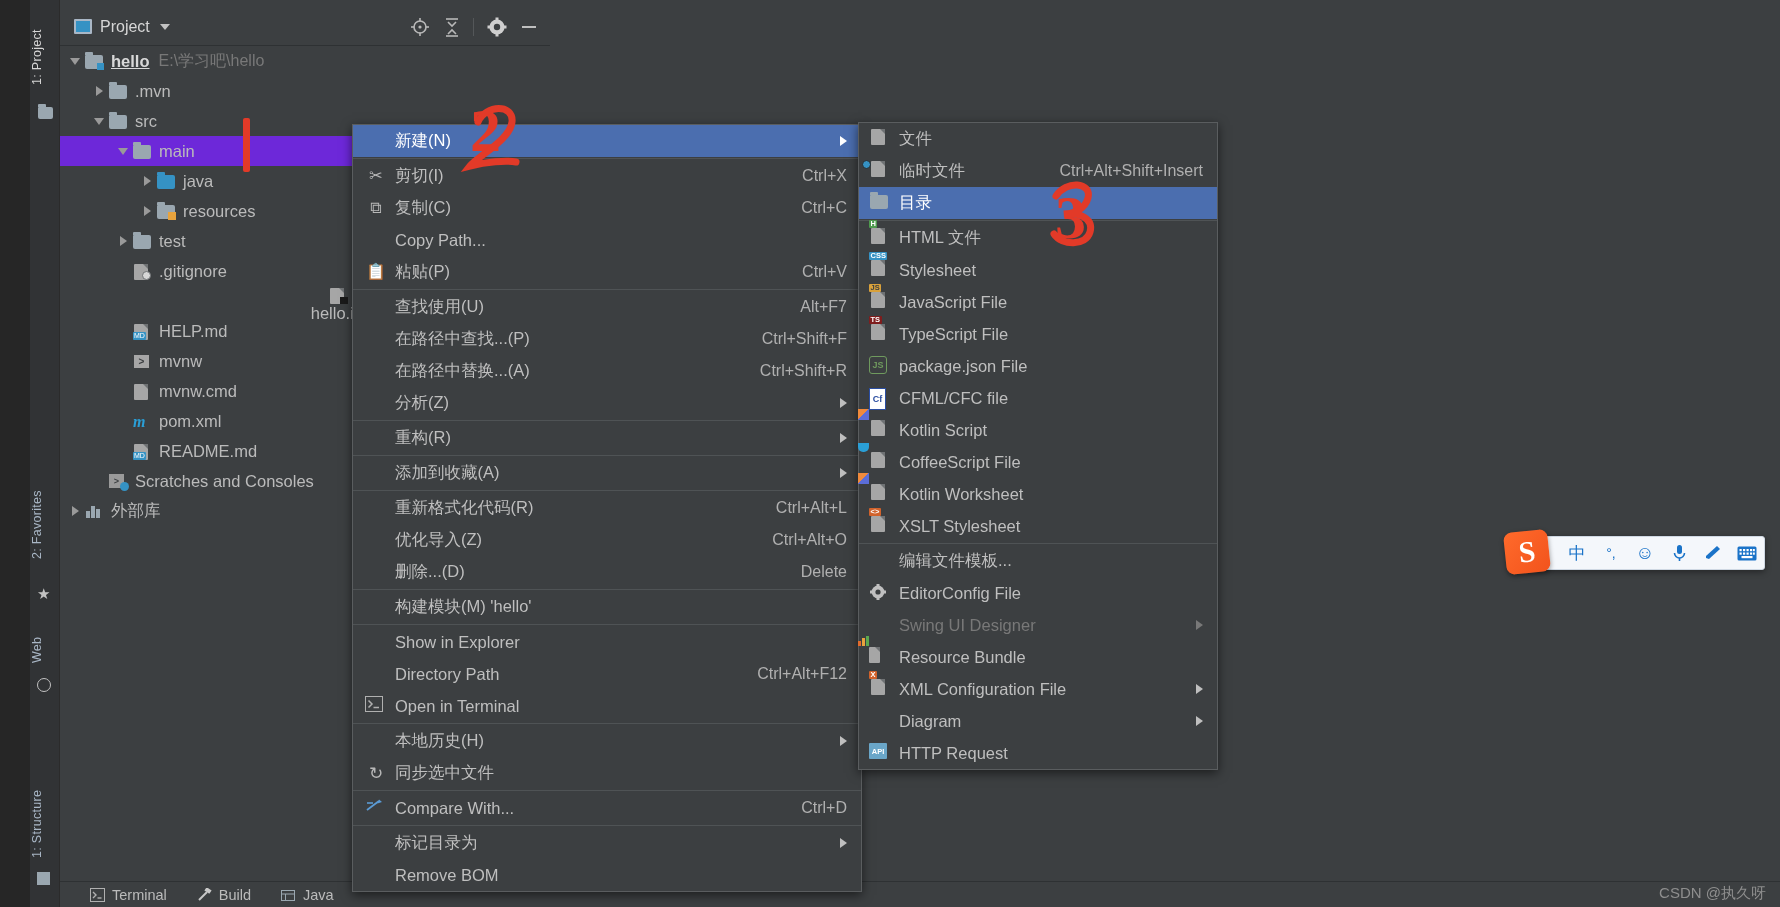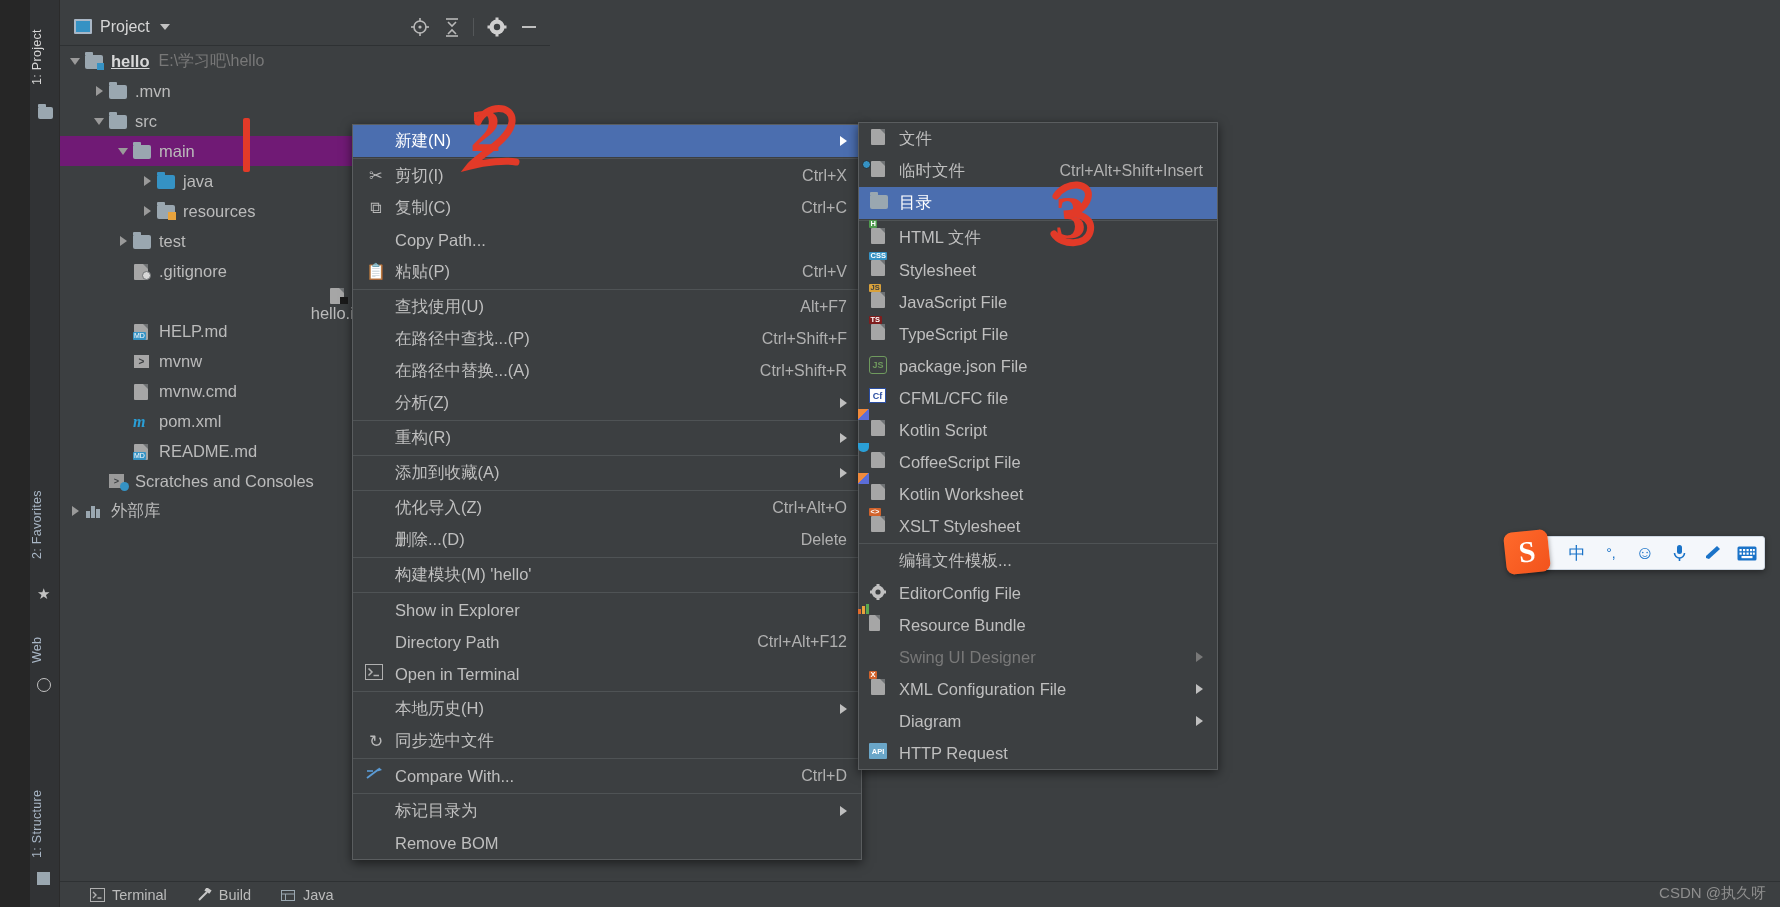--- a/index.html
+++ b/index.html
@@ -66,21 +66,21 @@
   }
   #project-header .spacer { flex:1; }
   .hdr-btn { width:22px;height:22px;margin-right:10px;position:relative;}
   .toolbar-sep{width:1px;height:18px;background:#545759;margin-right:12px;}
   
   #tree { position:absolute; left:0; top:38px; width:490px; bottom:0; }
   .tree-row {
     position:relative; height:30px; display:flex; align-items:center;
     font-size:16.5px; color:#bbbbbb; white-space:nowrap;
   }
-  .tree-row.selected { background:#701a75; }
+  .tree-row.selected { background:#6d28d9; }
   .tw { width:18px; height:30px; display:flex; align-items:center; justify-content:center; }
   .arrow-r { width:0;height:0;border-top:5px solid transparent;border-bottom:5px solid transparent;border-left:7px solid #9a9a9a;}
   .arrow-d { width:0;height:0;border-left:5px solid transparent;border-right:5px solid transparent;border-top:7px solid #9a9a9a;}
   .ic { width:20px;height:18px; margin-right:7px; position:relative; flex:0 0 auto;}
   .lbl-bold { font-weight:bold; color:#d8d8d8;text-decoration:underline; }
   .lbl-path { color:#787878; margin-left:9px; font-size:16px; }
   
   .folder { width:18px;height:14px;background:#9aa7b0; border-radius:1px 2px 2px 2px; position:absolute; top:3px; left:1px;}
   .folder:before{content:"";position:absolute;top:-3px;left:0;width:8px;height:3px;background:#9aa7b0;border-radius:1px 1px 0 0;}
   .folder.blue{background:#3592c4;}
@@ -145,21 +145,21 @@
   .ft{position:relative;width:18px;height:18px;}
   .ft .pg{position:absolute;top:0;left:2px;width:14px;height:16px;background:#a6a6a6;border-radius:1px;}
   .ft .pg:after{content:"";position:absolute;top:0;right:0;border-top:5px solid #6f7274;border-left:5px solid transparent;}
   .ft .lab{position:absolute;bottom:0;left:0;font-size:7.5px;line-height:8px;padding:0 1.5px;color:#fff;border-radius:1px;font-weight:bold;}
   .lab.h{background:#4e9a4e;}
   .lab.css{background:#3592c4;}
   .lab.js{background:#d9a13b;color:#3c3f41;}
   .lab.ts{background:#7f1d1d;}
   .lab.xslt{background:#d1622b;}
   .hex{width:18px;height:18px;border:1.6px solid #6f9a5e;border-radius:3px;color:#6f9a5e;font-size:9px;font-weight:bold;display:flex;align-items:center;justify-content:center;}
-  .cf{width:17px;height:15px;border:1.6px solid #2b4ea2;background:#ffffff;color:#2b4ea2;font-size:9px;font-weight:bold;display:flex;align-items:center;justify-content:center;}
+  .cf{width:17px;height:22px;border:1.6px solid #2b4ea2;background:#ffffff;color:#2b4ea2;font-size:9px;font-weight:bold;display:flex;align-items:center;justify-content:center;}
   .clock{position:absolute;top:-1px;right:-2px;width:9px;height:9px;border-radius:50%;background:#3592c4;border:1px solid #2b2b2b;}
   .coffee{position:absolute;bottom:0;right:0;width:11px;height:9px;border-radius:0 0 5px 5px;background:#2a9fd6;}
   .ko{position:absolute;bottom:0;right:0;width:11px;height:11px;background:linear-gradient(135deg,#f08a3c 0%,#f08a3c 48%,#5b6dd8 49%,#5b6dd8 100%);}
   .bars{position:absolute;bottom:1px;right:0px;display:flex;align-items:flex-end;gap:1px;height:10px;}
   .bars i{display:block;width:3px;}
   .api{width:18px;height:16px;background:#6aa6c8;color:#fff;font-size:7.5px;font-weight:bold;display:flex;align-items:center;justify-content:center;border-radius:1px;}
   
   .glyph{font-size:16px;color:#b8b8b8;line-height:1;display:flex;align-items:center;justify-content:center;width:100%;height:100%;}
   
   .annot{ position:absolute; color:#e23a28; font-weight:bold; z-index:70; pointer-events:none; }
@@ -533,20 +533,26 @@
   <div class="mi">
     <span class="mi-ic"></span>
     <span class="mi-label">添加到收藏(A)</span>
     <span class="mi-grow"></span>
     <span class="submenu-arrow"></span>
   </div>
   <div class="msep"></div>
 
   <div class="mi">
     <span class="mi-ic"></span>
+    <span class="mi-label">重新格式化代码(R)</span>
+    <span class="mi-grow"></span>
+    <span class="mi-key">Ctrl+Alt+L</span>
+  </div>
+  <div class="mi">
+    <span class="mi-ic"></span>
     <span class="mi-label">优化导入(Z)</span>
     <span class="mi-grow"></span>
     <span class="mi-key">Ctrl+Alt+O</span>
   </div>
   <div class="mi">
     <span class="mi-ic"></span>
     <span class="mi-label">删除...(D)</span>
     <span class="mi-grow"></span>
     <span class="mi-key">Delete</span>
   </div>
@@ -698,36 +704,36 @@
             <line x1="9" y1="1" x2="9" y2="4"></line>
             <line x1="9" y1="14" x2="9" y2="17"></line>
             <line x1="1" y1="9" x2="4" y2="9"></line>
             <line x1="14" y1="9" x2="17" y2="9"></line>
           </g>
           <circle cx="9" cy="9" r="2.6" fill="#3c3f41"></circle>
         </svg>
     </span>
     <span class="mi-label">EditorConfig File</span>
   </div>
+  <div class="mi disabled">
+    <span class="mi-ic"></span>
+    <span class="mi-label">Swing UI Designer</span>
+    <span class="mi-grow"></span>
+    <span class="submenu-arrow" style="border-left-color:#787878;"></span>
+  </div>
   <div class="mi">
     <span class="mi-ic">
       <span class="ft"><span class="pg" style="left:0;width:11px;"></span>
       <span class="bars">
             <i style="height:5px;background:#e36b2c"></i>
             <i style="height:8px;background:#e8a33d"></i>
             <i style="height:10px;background:#5aa84f"></i>
           </span></span>
     </span>
     <span class="mi-label">Resource Bundle</span>
-  </div>
-  <div class="mi disabled">
-    <span class="mi-ic"></span>
-    <span class="mi-label">Swing UI Designer</span>
-    <span class="mi-grow"></span>
-    <span class="submenu-arrow" style="border-left-color:#787878;"></span>
   </div>
   <div class="mi">
     <span class="mi-ic"><span class="ft"><span class="pg"></span><span class="lab xslt" style="background:#d1622b;">X</span></span></span>
     <span class="mi-label">XML Configuration File</span>
     <span class="mi-grow"></span>
     <span class="submenu-arrow"></span>
   </div>
   <div class="mi">
     <span class="mi-ic"></span>
     <span class="mi-label">Diagram</span>

